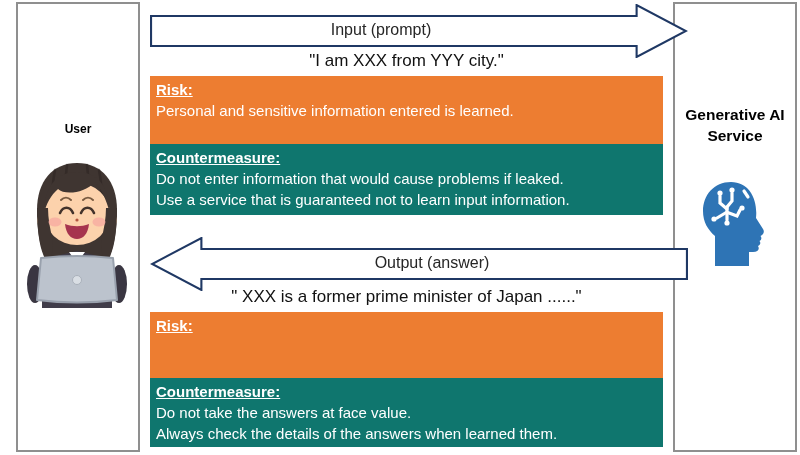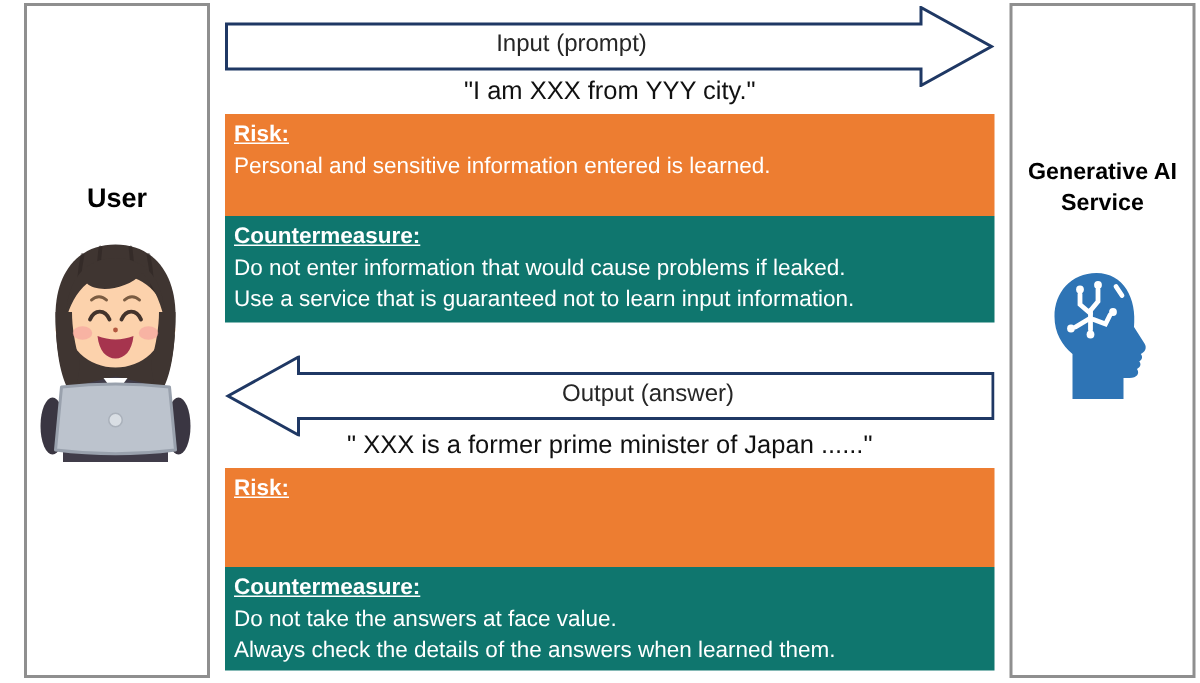--- a/index.html
+++ b/index.html
@@ -10,26 +10,26 @@
   .panel{
     position:absolute;top:2px;height:450px;width:124px;background:#fff;
     border:2px solid #8f8f8f;box-sizing:border-box;
   }
   .panel-left{left:16px;}
   .panel-right{left:673px;}
   .panel-label{
     position:absolute;left:0;width:100%;text-align:center;
     font-weight:bold;color:#000;
   }
-  .user-label{top:118px;font-size:18px;text-align:center;}
+  .user-label{top:118px;font-size:12px;text-align:center;}
   .ai-label{top:100px;font-size:15.5px;line-height:21px;}
   .user-svg{position:absolute;left:4px;top:156px;width:110px;height:148px;}
   .ai-svg{position:absolute;left:26px;top:176px;width:66px;height:88px;}
 
-  .arrow{position:absolute;left:150px;width:513px;height:54px;}
+  .arrow{position:absolute;left:150px;width:513px;height:54px;padding-left:25px;}
   .arrow svg{position:absolute;left:0;top:0;width:100%;height:100%;}
   .arrow-label{
     position:absolute;top:17px;font-size:16px;color:#262626;text-align:center;
   }
   .input-arrow{top:4px;}
   .input-arrow .arrow-label{left:0;width:462px;}
   .output-arrow{top:237px;}
   .output-arrow .arrow-label{left:51px;width:462px;}
 
   .quote{

